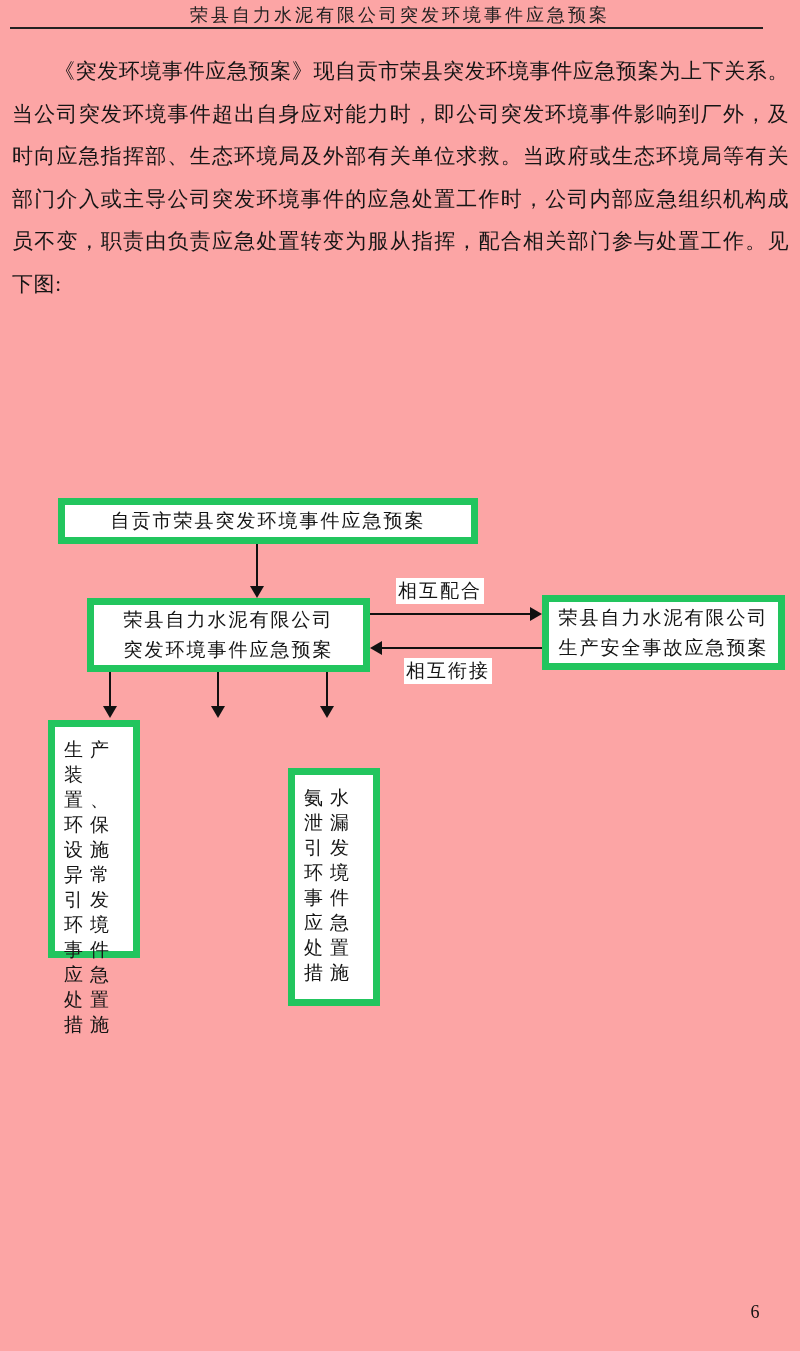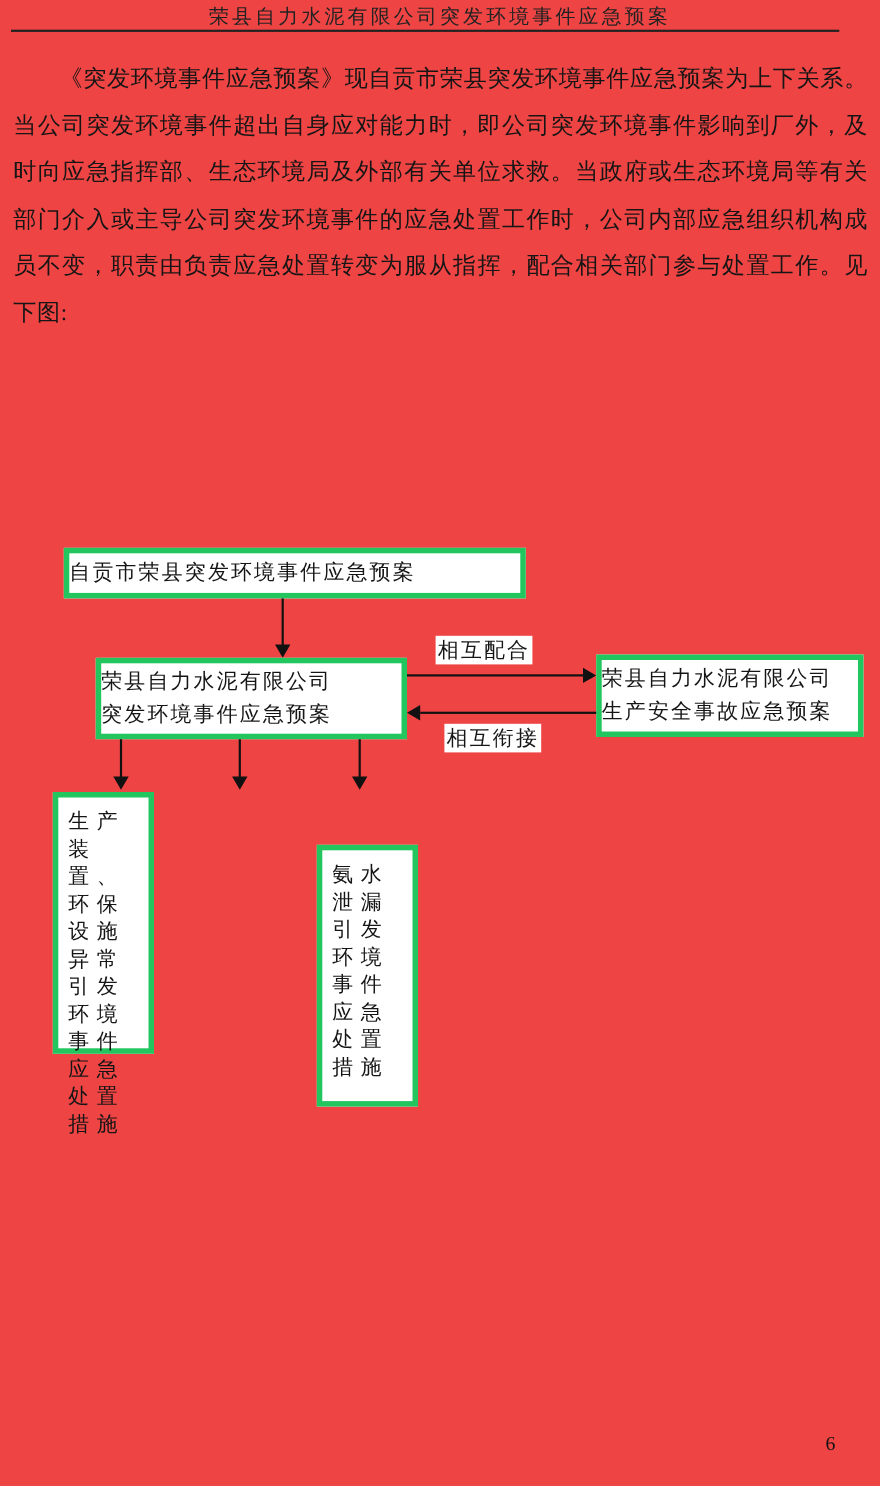--- a/index.html
+++ b/index.html
@@ -2,21 +2,21 @@
 <html><head>
 <meta charset="utf-8">
 <style>
   * { margin: 0; padding: 0; box-sizing: border-box; }
   html, body { background: #888; }
   .page {
     position: relative;
     width: 800px;
     height: 1351px;
     margin: 0 auto;
-    background: #ef4444;
+    background: #fca5a5;
     font-family: "Liberation Serif", "DejaVu Serif", serif;
     color: #1a1a1a;
     overflow: hidden;
   }
   
   .header-title {
     position: absolute;
     top: 3px; left: 0; width: 100%;
     text-align: center;
     font-size: 18px;
@@ -39,25 +39,25 @@
     letter-spacing: 0.6px;
     text-align: justify;
     color: #151515;
   }
   .body-text p { margin: 0; }
   .body-text p.indent { text-indent: 2em; }
   
   .flow { position: absolute; inset: 0; font-size: 19px; color: #151515; }
   .fbox {
     position: absolute;
-    border: 5px solid #22c55e;
+    border: 7px solid #22c55e;
     background: #fff;
     display: flex;
     flex-direction: column;
-    align-items: flex-start;
+    align-items: center;
     justify-content: center;
     text-align: center;
     letter-spacing: 2px;
     line-height: 30px;
     font-family: Liberation Serif, serif;
   }
   .fbox.top-box    { left: 58px;  top: 498px; width: 420px; height: 46px; }
   .fbox.mid-box    { left: 87px;  top: 598px; width: 283px; height: 74px; }
   .fbox.right-box  { left: 542px; top: 595px; width: 243px; height: 75px; }
   .fbox.tall {

